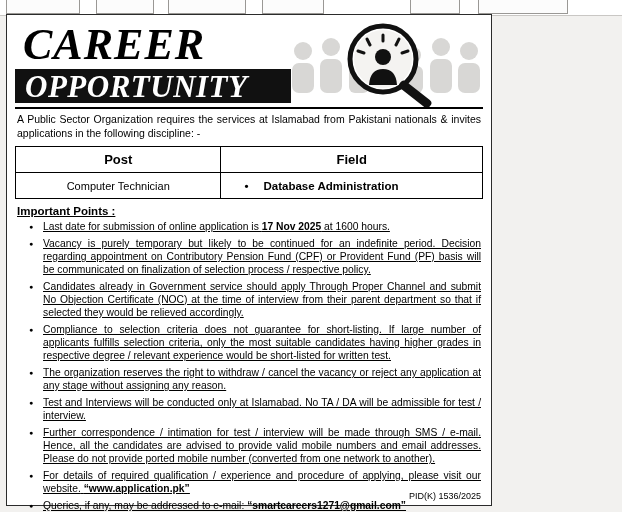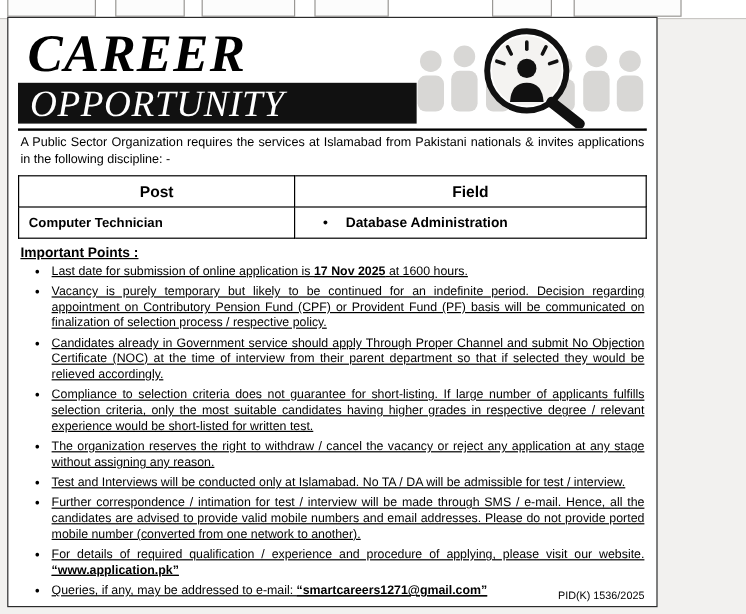--- a/index.html
+++ b/index.html
@@ -31,21 +31,21 @@
   .top-box {
     position: absolute;
     top: -4px;
     border: 1px solid #9a9895;
     background: #fcfcfc;
     height: 18px;
   }
   .ad-frame {
     position: absolute;
     left: 6px; top: 14px;
-    width: 542px; height: 492px;
+    width: 486px; height: 492px;
     border: 1px solid #2b2b2b;
     background: #ffffff;
     padding: 6px 8px 4px 8px;
   }
   
   .banner {
     position: relative;
     height: 88px;
     border-bottom: 2px solid #000;
     margin-bottom: 4px;
@@ -65,21 +65,21 @@
   .opp-bar {
     position: absolute;
     left: 0; top: 48px;
     width: 430px; height: 34px;
     background: #111111;
   }
   .opp-word {
     position: absolute;
     left: 10px; top: 50px;
     font-family: "Liberation Serif", serif;
-    font-weight: normal;
+    font-weight: bold;
     font-style: italic;
     font-size: 31px;
     line-height: 31px;
     color: #ffffff;
     letter-spacing: 0.5px;
   }
   .banner-art {
     position: absolute;
     right: 2px; top: 0px;
     width: 190px; height: 86px;
@@ -104,23 +104,24 @@
     padding: 5px 8px;
   }
   table.post-table th {
     font-size: 13px;
     font-weight: bold;
     text-align: center;
     height: 26px;
   }
   td.post-cell {
     font-size: 11px;
-    font-weight: bold;
+    font-weight: normal;
     width: 44%;
     height: 26px;
+    text-align: center;
   }
   td.field-cell {
     font-size: 11.5px;
     font-weight: bold;
   }
   td.field-cell .fbullet {
     display: inline-block;
     width: 34px;
     text-align: center;
   }

